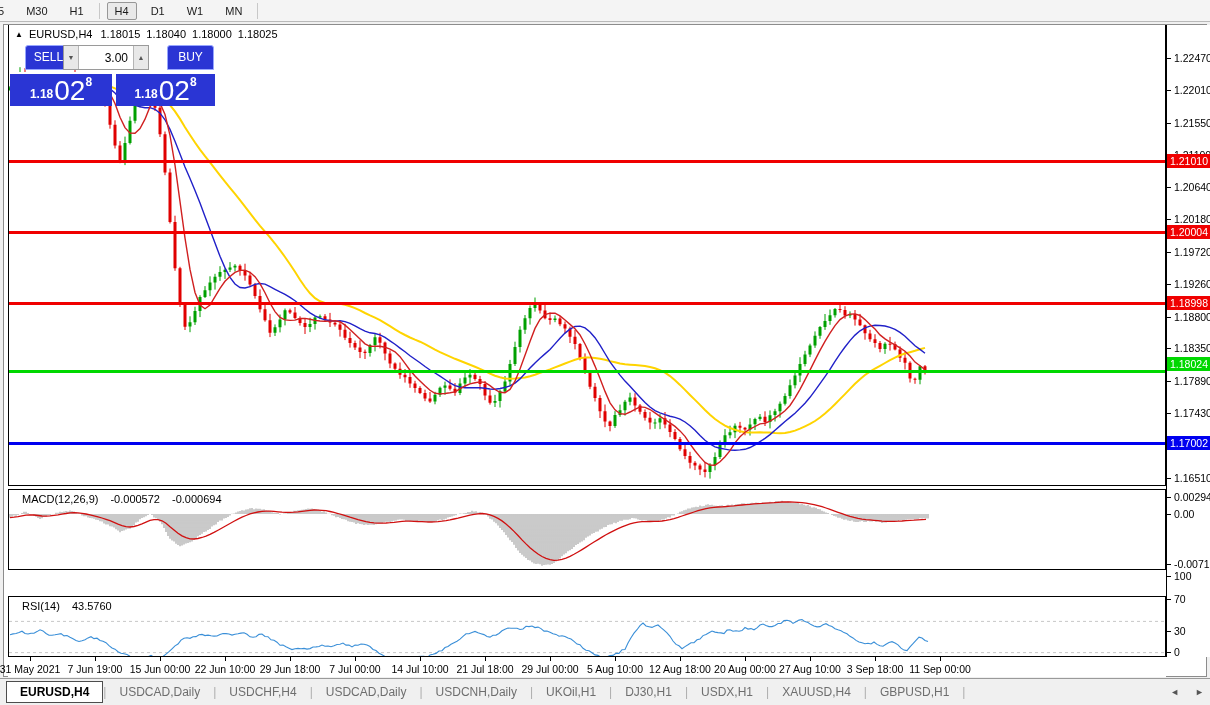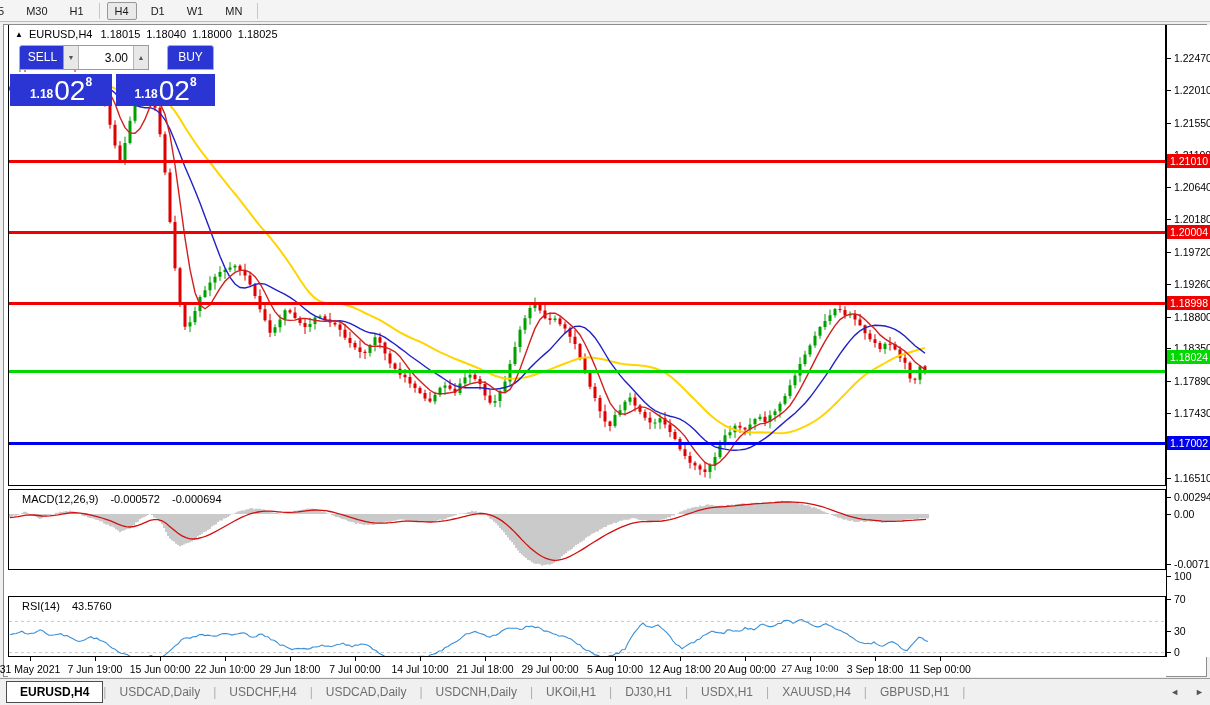--- a/index.html
+++ b/index.html
@@ -33,21 +33,21 @@
   .hline { position:absolute; left:0; width:100%; }
   
   #chart-header { position:absolute; left:6px; top:3px; display:flex; align-items:center; white-space:nowrap; }
   #chart-header .tri { font-size:8px; margin-right:6px; }
   #chart-header .sym { margin-right:8px; }
   #chart-header .q { margin-right:6px; }
   
   #trade-panel { position:absolute; left:0px; top:19px; width:206px; height:64px; }
   .tp-btn { position:absolute; top:1px; width:47px; height:25px; line-height:23px; text-align:center;
     color:#fff; font-size:12px; background:#2a35d4; border:1px solid #97a6ff; border-radius:3px 3px 0 0; }
-  #sell-btn { left:10px; } #buy-btn { left:158px; }
+  #sell-btn { left:16px; } #buy-btn { left:158px; }
   #vol { position:absolute; left:54px; top:1px; width:86px; height:25px; display:flex;
     border:1px solid #9a9a9a; background:#fff; }
   .spin { width:15px; background:#e8e8e8; color:#555; font-size:7px; text-align:center; line-height:23px; }
   #vol-down { border-right:1px solid #b5b5b5; } #vol-up { border-left:1px solid #b5b5b5; }
   #vol-input { width:54px; border:none; outline:none; text-align:right; padding-right:5px; font-size:12px;
     font-family:"Liberation Sans",sans-serif; }
   .pbox { position:absolute; top:28px; height:34px; background:#2a35d4; border-top:2px solid #fff;
     color:#fff; display:flex; align-items:flex-end; justify-content:center; }
   #sell-price { left:1px; width:102px; } #buy-price { left:107px; width:99px; }
   .p-small { font-size:12px; font-weight:bold; margin:0 1px 5px 0; }
@@ -182,21 +182,21 @@
       <div class="xlab" style="left: 435px;">21 Jul 18:00</div>
       <div class="xtick" style="left: 542px;"></div>
       <div class="xlab" style="left: 500px;">29 Jul 00:00</div>
       <div class="xtick" style="left: 607px;"></div>
       <div class="xlab" style="left: 565px;">5 Aug 10:00</div>
       <div class="xtick" style="left: 672px;"></div>
       <div class="xlab" style="left: 630px;">12 Aug 18:00</div>
       <div class="xtick" style="left: 737px;"></div>
       <div class="xlab" style="left: 695px;">20 Aug 00:00</div>
       <div class="xtick" style="left: 802px;"></div>
-      <div class="xlab" style="left: 760px; font-family: Liberation Serif, serif;">27 Aug 10:00</div>
+      <div class="xlab" style="left: 760px;">27 Aug 10:00</div>
       <div class="xtick" style="left: 867px;"></div>
       <div class="xlab" style="left: 825px;">3 Sep 18:00</div>
       <div class="xtick" style="left: 932px;"></div>
       <div class="xlab" style="left: 890px;">11 Sep 00:00</div>
     </div>
 
   <div id="price-axis">
       <div class="ax-lab" style="top: 27px;">1.22470</div>
       <div class="ax-tick" style="top: 33px;"></div>
       <div class="ax-lab" style="top: 59.4162px;">1.22010</div>
@@ -235,21 +235,21 @@
       <div class="ax-tick" style="top: 551px;"></div>
       <div class="ax-lab" style="top: 568px;">70</div>
       <div class="ax-tick" style="top: 574px;"></div>
       <div class="ax-lab" style="top: 600px;">30</div>
       <div class="ax-tick" style="top: 606px;"></div>
       <div class="ax-lab" style="top: 621px;">0</div>
       <div class="ax-tick" style="top: 627px;"></div>
       <div class="badge" style="top: 128.886px; background: rgb(240, 0, 0);">1.21010</div>
       <div class="badge" style="top: 199.779px; background: rgb(240, 0, 0);">1.20004</div>
       <div class="badge" style="top: 270.672px; background: rgb(240, 0, 0);">1.18998</div>
-      <div class="badge" style="top: 325px; background: rgb(0, 216, 0);">1.18024</div>
+      <div class="badge" style="top: 332px; background: rgb(0, 216, 0);">1.18024</div>
       <div class="badge" style="top: 411.33px; background: rgb(0, 0, 240);">1.17002</div>
     </div>
 
   <div id="tab-bar">
     <div id="tabs">
         <div class="tab active">EURUSD,H4</div>
         <div class="tab-sep">|</div>
         <div class="tab">USDCAD,Daily</div>
         <div class="tab-sep">|</div>
         <div class="tab">USDCHF,H4</div>

